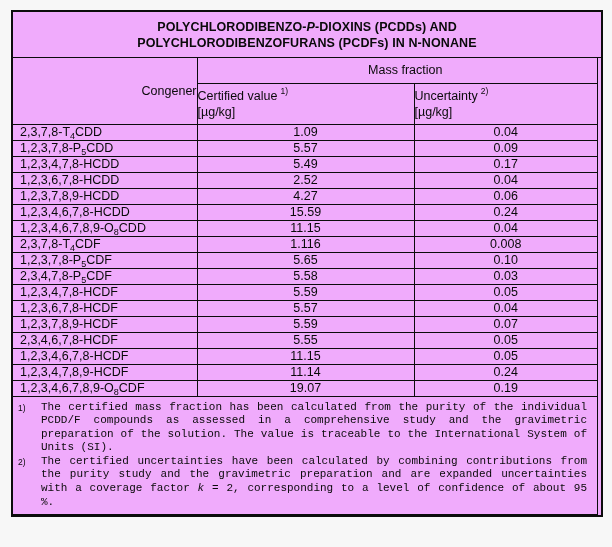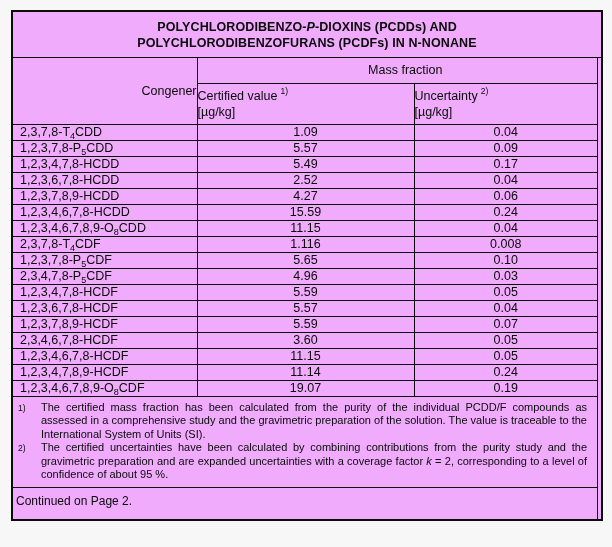--- a/index.html
+++ b/index.html
@@ -65,21 +65,21 @@
     line-height: 13.6px;
     min-height: 87px;
   }
   .fn { display: flex; }
   .fn-marker {
     width: 25px; min-width: 25px;
     font-size: 8.5px;
     padding-left: 2px;
     padding-top: 1px;
   }
-  .fn-text { flex: 1; text-align: justify; }
+  .fn-text { flex: 1; text-align: justify; font-family: Liberation Mono, monospace; }
   .fn-text .it { font-style: italic; }
   .continued {
     padding: 7px 4px 11px 3px;
     font-size: 12px;
     line-height: 13px;
   }
 </style>
 </head>
 <body>
 
@@ -155,41 +155,41 @@
               <td class="c-val b-right">1.116</td>
               <td class="c-val">0.008</td>
             </tr>
             <tr>
               <td class="c-congener b-right"><span>1,2,3,7,8-P</span><sub>5</sub><span>CDF</span></td>
               <td class="c-val b-right">5.65</td>
               <td class="c-val">0.10</td>
             </tr>
             <tr>
               <td class="c-congener b-right"><span>2,3,4,7,8-P</span><sub>5</sub><span>CDF</span></td>
-              <td class="c-val b-right">4.96</td>
+              <td class="c-val b-right">5.58</td>
               <td class="c-val">0.03</td>
             </tr>
             <tr>
               <td class="c-congener b-right"><span>1,2,3,4,7,8-HCDF</span><sub></sub><span></span></td>
               <td class="c-val b-right">5.59</td>
               <td class="c-val">0.05</td>
             </tr>
             <tr>
               <td class="c-congener b-right"><span>1,2,3,6,7,8-HCDF</span><sub></sub><span></span></td>
               <td class="c-val b-right">5.57</td>
               <td class="c-val">0.04</td>
             </tr>
             <tr>
               <td class="c-congener b-right"><span>1,2,3,7,8,9-HCDF</span><sub></sub><span></span></td>
               <td class="c-val b-right">5.59</td>
               <td class="c-val">0.07</td>
             </tr>
             <tr>
               <td class="c-congener b-right"><span>2,3,4,6,7,8-HCDF</span><sub></sub><span></span></td>
-              <td class="c-val b-right">3.60</td>
+              <td class="c-val b-right">5.55</td>
               <td class="c-val">0.05</td>
             </tr>
             <tr>
               <td class="c-congener b-right"><span>1,2,3,4,6,7,8-HCDF</span><sub></sub><span></span></td>
               <td class="c-val b-right">11.15</td>
               <td class="c-val">0.05</td>
             </tr>
             <tr>
               <td class="c-congener b-right"><span>1,2,3,4,7,8,9-HCDF</span><sub></sub><span></span></td>
               <td class="c-val b-right">11.14</td>
@@ -207,17 +207,16 @@
         <div class="fn">
           <div class="fn-marker">1)</div>
           <div class="fn-text">The certified mass fraction has been calculated from the purity of the individual PCDD/F compounds as assessed in a comprehensive study and the gravimetric preparation of the solution. The value is traceable to the International System of Units (SI).</div>
         </div>
         <div class="fn">
           <div class="fn-marker">2)</div>
           <div class="fn-text"><span>The certified uncertainties have been calculated by combining contributions from the purity study and the gravimetric preparation and are expanded uncertainties with a coverage factor </span><span class="it">k</span><span> = 2, corresponding to a level of confidence of about 95 %.</span></div>
         </div>
       </div>
 
-      <div class="continued">Continued on Page 2.</div>
     </div>
 
   </div>
 </div>
 
 </body></html>

